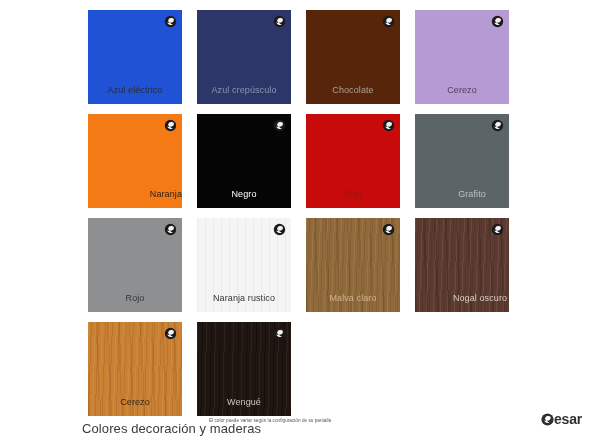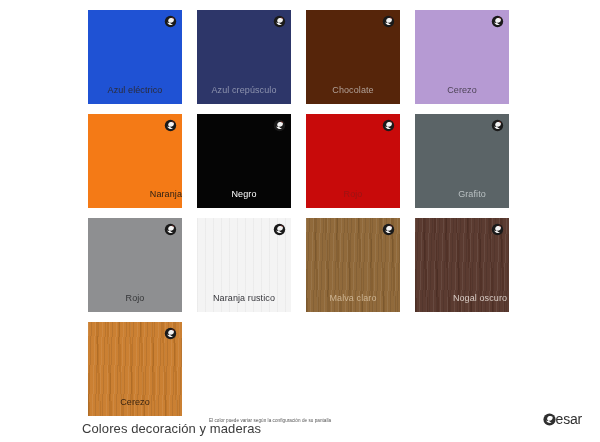--- a/index.html
+++ b/index.html
@@ -174,21 +174,21 @@
     position: absolute;
     right: 18px;
     top: 3px;
     display: flex;
     align-items: center;
     gap: 0px;
   }
   #brand-mark { width: 13px; height: 13px; display:block; }
   #brand-text {
     font-size: 14px;
-    font-weight: normal;
+    font-weight: bold;
     color: #2f2f2f;
     letter-spacing: -0.2px;
     line-height: 13px;
   }
 </style>
 </head>
 <body>
 
 <div id="swatch-grid">
     <div class="swatch">
@@ -326,20 +326,31 @@
     <div class="swatch">
       <div class="swatch-fill tex-wood" style="background: rgb(201, 124, 44);"></div>
       <span class="watermark">
         <svg viewBox="0 0 32 32">
           <circle cx="16" cy="16" r="14" fill="#1a1a1a"></circle>
           <path d="M24 9 C20.5 6 13.8 6.6 11.2 10.8 C9.1 14.1 10.8 17.9 14.4 19.3 C11.9 20 9.3 19.4 8 17.6 C9.3 23.4 16.4 26.3 22.1 23.7 C18.2 23.1 15.7 21 15.3 18.6 C19.3 19.7 23.2 17.4 24.1 13.6 C24.5 12 24.5 10.3 24 9 Z" fill="#f2f2f2"></path>
           <path d="M24.6 8.2 C22.8 6.4 20.1 5.6 17.6 6.2 C19.9 6.6 21.9 7.6 23.2 9.1 Z" fill="#c0392b"></path>
         </svg>
       </span>
       <div class="swatch-label" style="color: rgb(58, 36, 16);">Cerezo</div>
+    </div>
+    <div class="swatch">
+      <div class="swatch-fill tex-dark-wood" style="background: rgb(32, 22, 17);"></div>
+      <span class="watermark">
+        <svg viewBox="0 0 32 32">
+          <circle cx="16" cy="16" r="14" fill="#1a1a1a"></circle>
+          <path d="M24 9 C20.5 6 13.8 6.6 11.2 10.8 C9.1 14.1 10.8 17.9 14.4 19.3 C11.9 20 9.3 19.4 8 17.6 C9.3 23.4 16.4 26.3 22.1 23.7 C18.2 23.1 15.7 21 15.3 18.6 C19.3 19.7 23.2 17.4 24.1 13.6 C24.5 12 24.5 10.3 24 9 Z" fill="#f2f2f2"></path>
+          <path d="M24.6 8.2 C22.8 6.4 20.1 5.6 17.6 6.2 C19.9 6.6 21.9 7.6 23.2 9.1 Z" fill="#c0392b"></path>
+        </svg>
+      </span>
+      <div class="swatch-label" style="color: rgb(207, 198, 192);">Wengué</div>
     </div>
   </div>
 
 <div id="footer">
   <div id="footer-caption">Colores decoración y maderas</div>
   <div id="footer-disclaimer">El color puede variar según la configuración de su pantalla</div>
   <div id="brand-logo">
     <span>
       <svg id="brand-mark" viewBox="0 0 32 32" aria-hidden="true">
         <circle cx="16" cy="16" r="15" fill="#2f2f2f"></circle>

